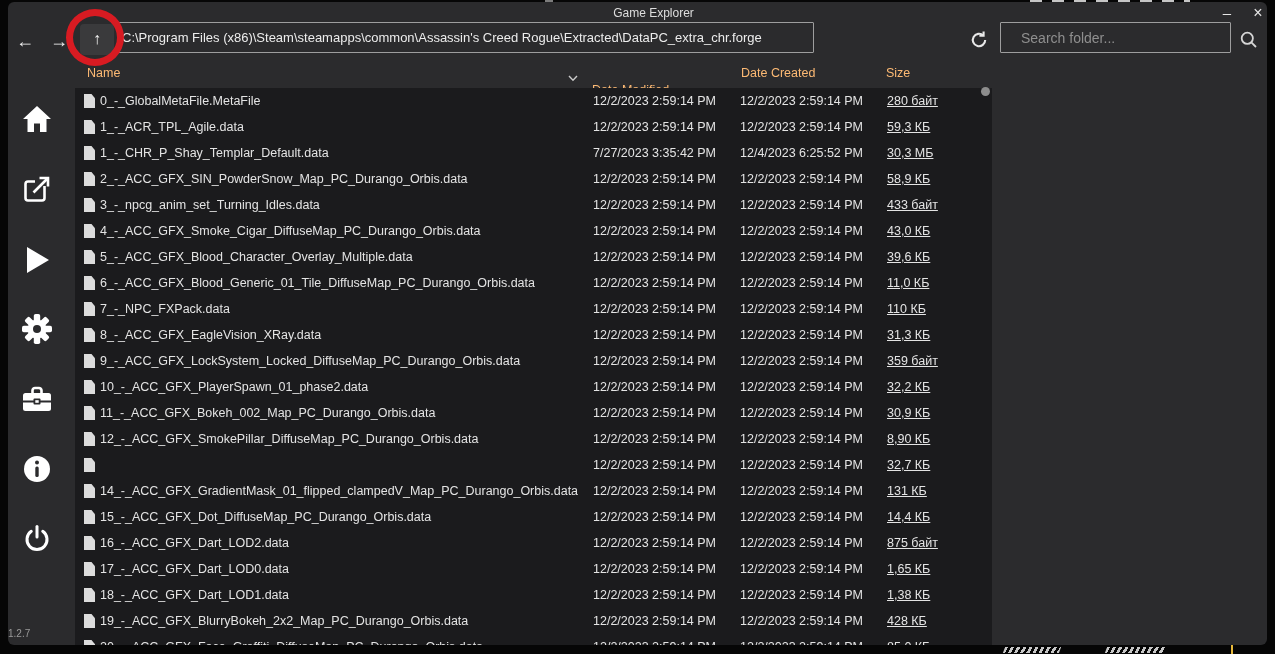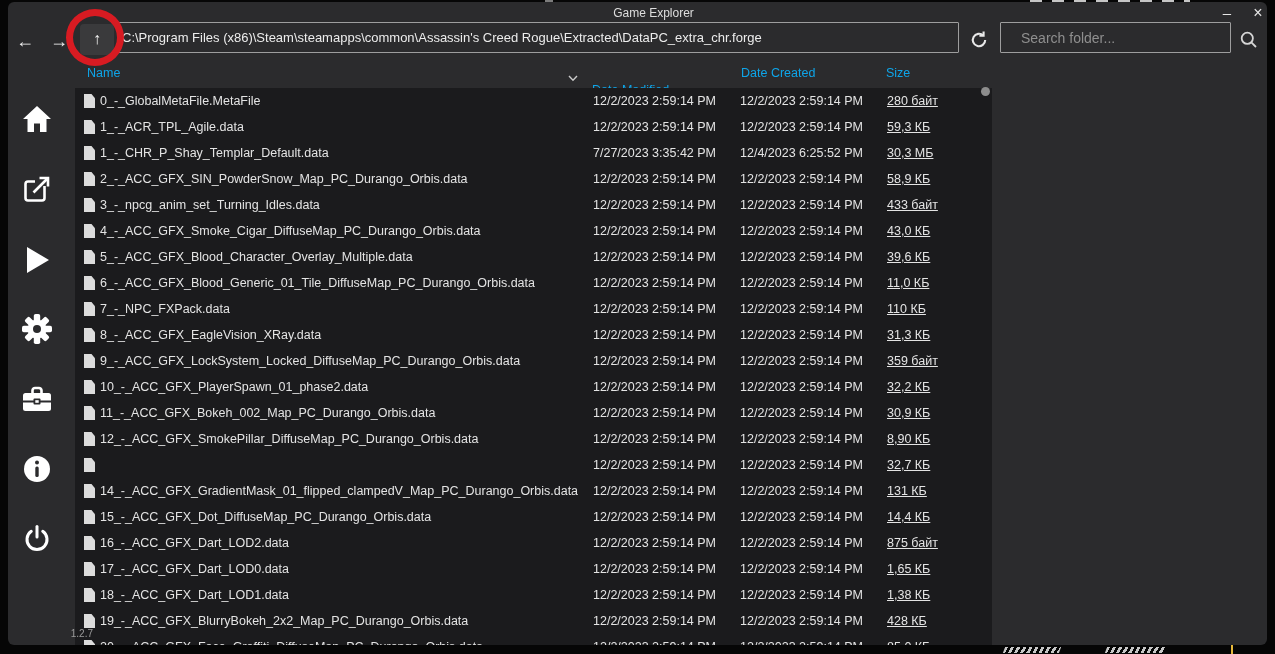--- a/index.html
+++ b/index.html
@@ -33,35 +33,35 @@
   
   .nav-arrow { position:absolute; top:26px; width:26px; height:26px; text-align:center;
                line-height:26px; font-size:18px; color:#f0f0f0; }
   .nav-back { left:4px; }
   .nav-forward { left:38px; }
   .up-button { position:absolute; left:72px; top:22px; width:34px; height:31px;
                background:#3a3a3c; border-radius:4px; text-align:center; line-height:30px;
                font-size:16px; color:#f2f2f2; }
   .annotation-circle { position:absolute; left:58px; top:7px; width:58px; height:57px;
                border:7px solid #d81b22; border-radius:50%; z-index:6; pointer-events:none; }
-  .address-input { position:absolute; left:109px; top:20px; width:842px; height:31px;
+  .address-input { position:absolute; left:109px; top:20px; width:697px; height:31px;
                background:transparent; border:1px solid #9e9e9e; border-radius:1px;
                color:#ececec; font-size:13px; padding:0 4px;
                font-family:"Liberation Sans", sans-serif; outline:none; }
   .refresh-button { position:absolute; left:960px; top:27px; width:22px; height:22px; }
   .search-input { position:absolute; left:992px; top:20px; width:231px; height:31px;
                background:transparent; border:1px solid #9e9e9e; border-radius:1px;
                color:#ececec; font-size:14px; padding:0 20px;
                font-family:"Liberation Sans", sans-serif; outline:none; }
   .search-input::placeholder { color:#8f8f8f; }
   .search-icon { position:absolute; left:1231px; top:28px; width:20px; height:20px; }
 
   
   .headers { position:absolute; left:0; top:60px; width:100%; height:24px;
-             font-size:12.5px; color:#0ea5e9; }
+             font-size:12.5px; color:#fdba74; }
   .hdr { position:absolute; top:4px; }
   .hdr-name { left:79px; }
   .hdr-sort { left:560px; top:9px; }
   .hdr-dm { left:584px;margin-top:17px; }
   .hdr-dc { left:733px; }
   .hdr-size { left:878px; }
 
   
   .filelist { position:absolute; left:67px; top:86px; width:917px; height:557px;
               background:#1b1b1d; overflow:hidden;text-align:right; }
@@ -77,21 +77,21 @@
                clip-path:polygon(0 0, 68% 0, 100% 30%, 100% 100%, 0 100%); }
 
   .scroll-dot { position:absolute; left:973px; top:85px; width:9px; height:9px;
                 background:#8d8d8d; border-radius:50%; z-index:3; }
 
   
   .side-btn { position:absolute; left:9px; width:40px; height:40px;
               display:flex; align-items:center; justify-content:center; }
   .sb-0 { top:99px; } .sb-1 { top:169px; } .sb-2 { top:240px; } .sb-3 { top:309px; }
   .sb-4 { top:379px; } .sb-5 { top:449px; } .sb-6 { top:519px; }
-  .version { position:absolute; left:0; top:626px; width:85px; text-align:right;
+  .version { position:absolute; left:0; top:626px; width:85px; text-align:left;
              font-size:10px; color:#9a9a9a; }
 </style>
 </head>
 <body>
 
 <div class="desktop">
 
   <div class="artifact art-top-dashes"></div>
   <div class="artifact art-top-notch"></div>
   <div class="artifact art-scribble-1"></div>

